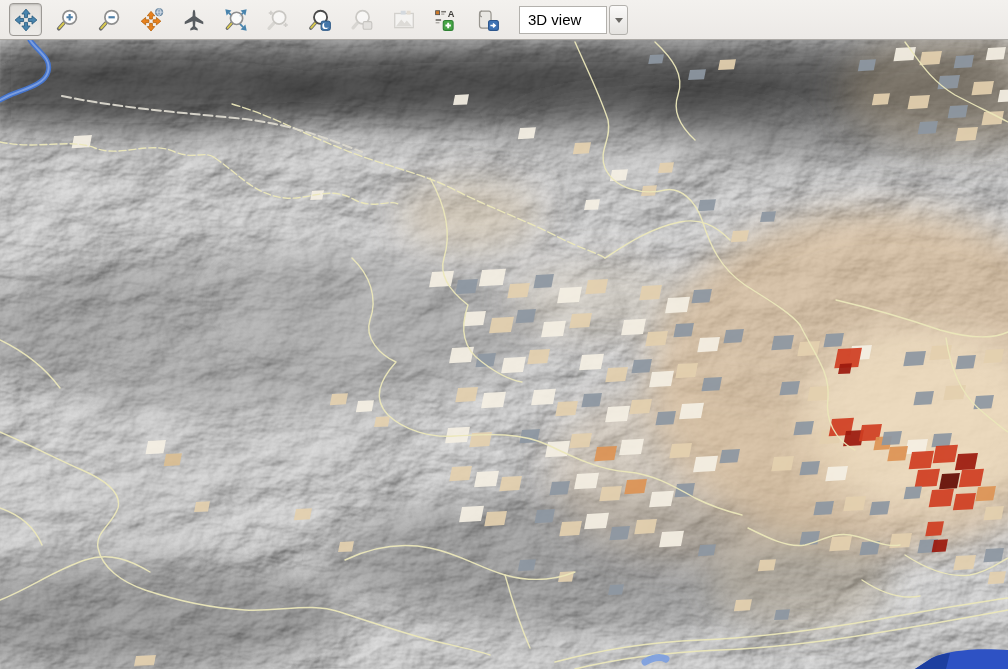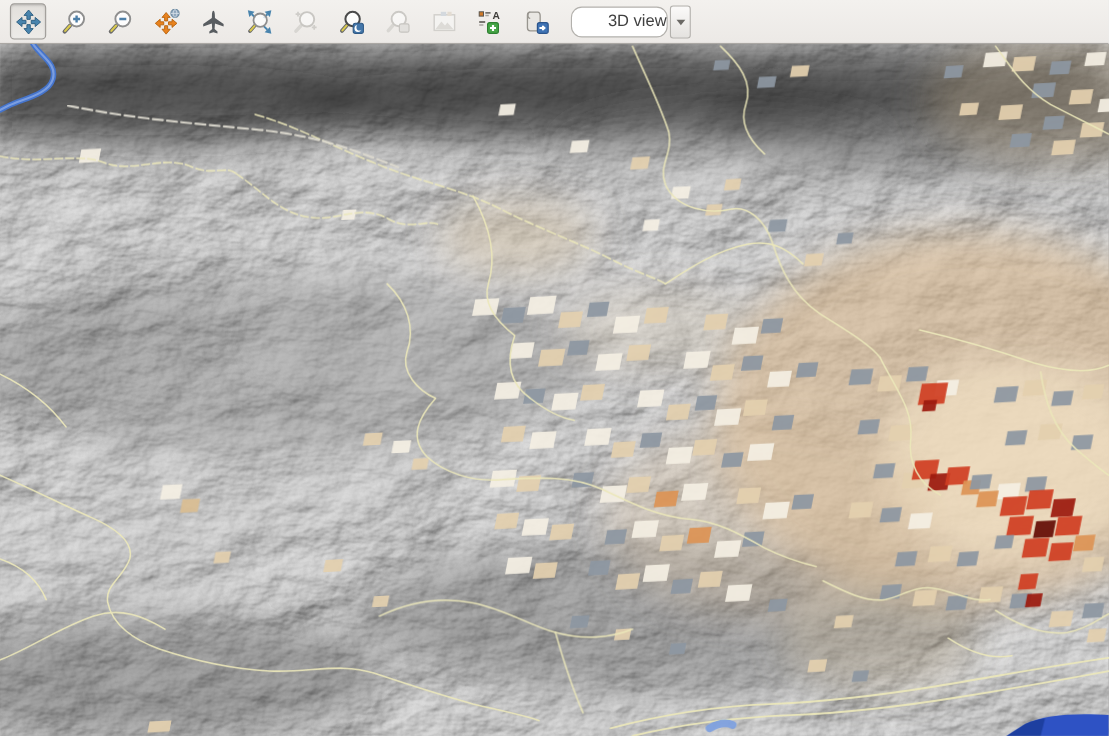--- a/index.html
+++ b/index.html
@@ -24,23 +24,23 @@
     background:linear-gradient(#e2dfdb,#edebe8);
     box-shadow:inset 0 1px 2px rgba(0,0,0,.18);
   }
   .tbtn.disabled{cursor:default;}
   .ticon{width:24px;height:24px;display:block;}
   .ticon svg{width:24px;height:24px;display:block;}
 
   .combobox{display:flex;align-items:center;margin-left:6px;}
   .combo-field{
     width:78px;height:26px;background:#ffffff;
-    border:1px solid #b3b1ad;border-radius:10px;
+    border:1px solid #b3b1ad;border-radius:0;
     display:flex;align-items:center;padding-left:8px;
-    font-size:15px;color:#404040;justify-content:flex-end;
+    font-size:15px;color:#000000;
   }
   .combo-arrow{
     width:17px;height:28px;margin-left:2px;
     background:linear-gradient(#fbfaf9,#e4e2df);
     border:1px solid #b3b1ad;border-radius:3px;
     display:flex;align-items:center;justify-content:center;cursor:pointer;
   }
   .combo-arrow .tri{
     width:0;height:0;border:4px solid transparent;
     border-top:5px solid #6b6965;margin-top:5px;

